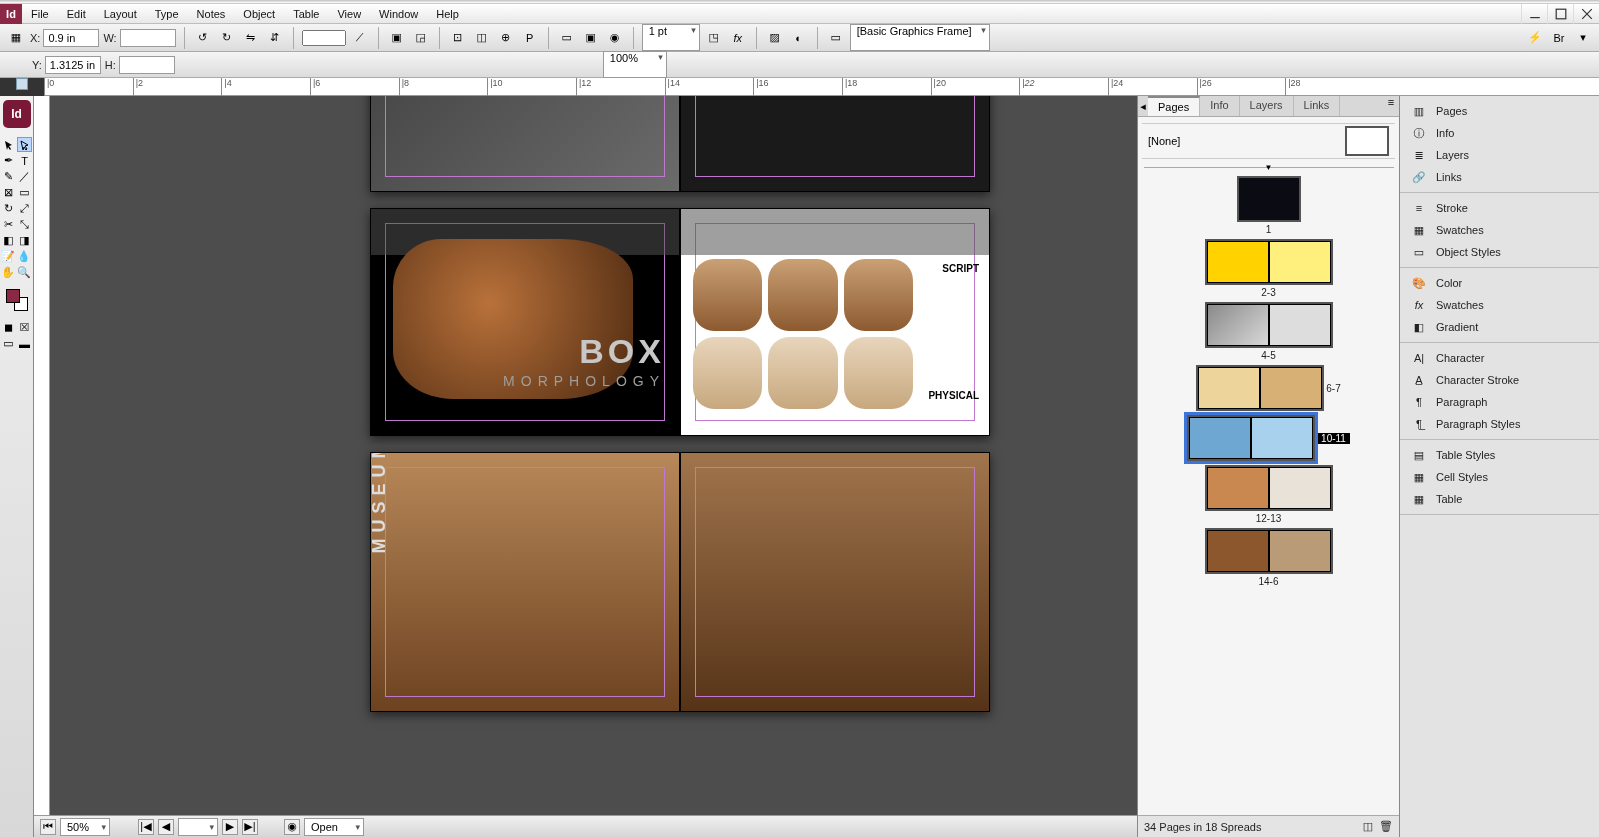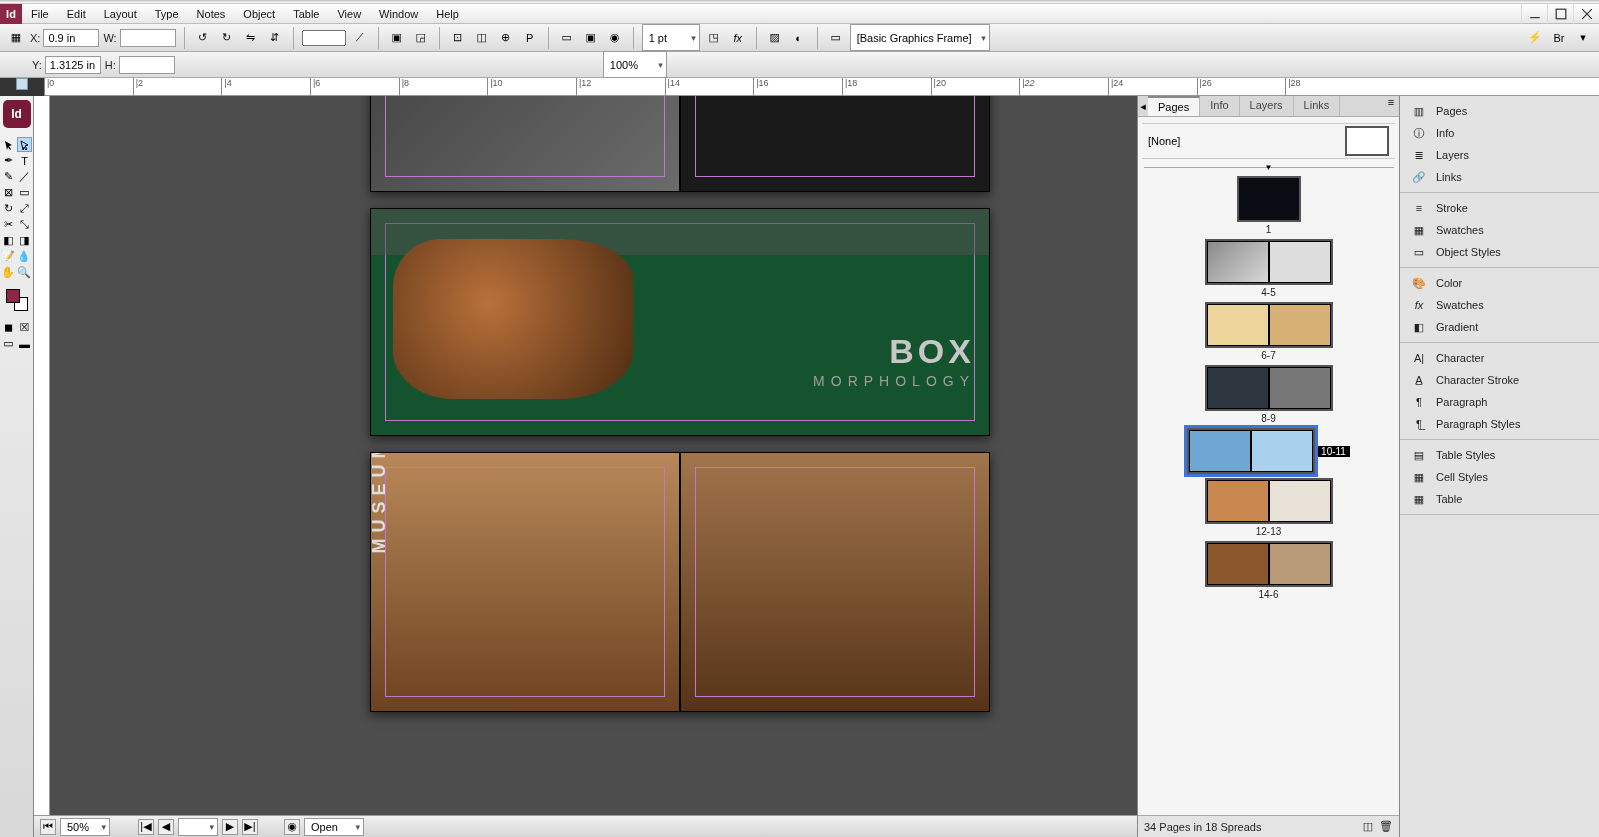--- a/index.html
+++ b/index.html
@@ -13,21 +13,21 @@
 .win-controls { position:absolute; right:0; top:0; display:flex; gap:0; }
 .win-btn { width:26px; height:20px; display:flex;align-items:center;justify-content:center; border-left:1px solid #ddd;}
 .win-btn svg { width:12px; height:12px;}
 .tool-strip, .ctrl-strip { height: 28px; background: linear-gradient(#f5f5f5,#dcdcdc); border-bottom: 1px solid #aaa; display:flex; align-items:center; padding:0 6px; gap:4px;}
 .ctrl-strip { height: 26px; }
 .field { display:flex; align-items:center; gap:3px; }
 .field label { color:#222; }
 .field input { height:18px; border:1px solid #9a9a9a; background:#fff; padding:0 4px; width:56px; font-size:11px;}
 .sep { width:1px; height:22px; background:#aaa; margin:0 4px;}
 .ico-btn { width:20px; height:20px; border:1px solid transparent; display:flex;align-items:center;justify-content:center; border-radius:2px;}
-.dd { height:27px; border:1px solid #9a9a9a; background:#fff; display:flex; align-items:center; padding:0 16px 0 6px; position:relative; min-width:50px;}
+.dd { height:27px; border:1px solid #9a9a9a; background:#fff; display:flex; padding:0 16px 0 6px; position:relative; min-width:50px;}
 .dd::after{content:"▾"; position:absolute; right:3px; font-size:9px; color:#555;}
 .ruler-h { height:18px; background:#fff; border-bottom:1px solid #999; display:flex; position:relative; margin-left:44px;}
 .ruler-h .tick { position:relative; font-size:9px; color:#555; border-left:1px solid #888; padding-left:2px; height:18px;}
 .appwrap { display:flex; height:calc(837px - 4px - 20px - 28px - 26px - 18px); }
 
 .toolbox { width:34px; background: linear-gradient(#f2f2f2,#d8d8d8); border-right:1px solid #888; display:flex; flex-direction:column; align-items:center; padding-top:4px; gap:1px;}
 .toolbox .trow{display:flex;gap:1px;}
 .tbx { width:15px; height:15px; display:flex;align-items:center;justify-content:center;border:1px solid transparent; position:relative;}
 .tbx.sel{background:#bcd8ff;border-color:#6aa1dd;}
 .tbx svg{width:12px;height:12px;}
@@ -281,26 +281,40 @@
           <div class="margin"></div>
 
         </div>
         <div class="page" style="background:#1a1a1a">
           <div class="margin"></div>
 
         </div>
       </div>
 
       <div class="spread" style="height:228px;margin-left:320px;width:620px;">
-        <div class="page" style="background:#14532d">
+        <div class="page" style="background:#000000">
           <div class="margin"></div>
           <div class="band"></div>
           <div style="position:absolute;left:22px;top:30px;width:240px;height:160px;background:radial-gradient(circle at 40% 40%,#b9713a,#4d2a11);border-radius:20% 30% 30% 25%/30% 25% 30% 30%;"></div>
           <div style="position:absolute;right:14px;bottom:64px;color:#c7c7c7;font-weight:700;font-size:34px;letter-spacing:4px">BOX</div>
           <div style="position:absolute;right:14px;bottom:46px;color:#9e9e9e;font-size:14px;letter-spacing:6px">MORPHOLOGY</div>
+        </div>
+        <div class="page" style="background:#fff">
+          <div class="margin"></div>
+          <div class="band" style="left:-100%;right:0"></div>
+          <div style="position:absolute;right:10px;top:54px;font-size:10px;font-weight:700">SCRIPT</div>
+          <div style="position:absolute;right:10px;bottom:34px;font-size:10px;font-weight:700">PHYSICAL</div>
+          <div style="position:absolute;left:12px;top:50px;display:grid;grid-template-columns:repeat(3,1fr);gap:6px;width:220px;height:150px;">
+            <div style="background:linear-gradient(#caa074,#8d5a30);border-radius:30%"></div>
+            <div style="background:linear-gradient(#caa074,#8d5a30);border-radius:30%"></div>
+            <div style="background:linear-gradient(#caa074,#8d5a30);border-radius:30%"></div>
+            <div style="background:linear-gradient(#e8d5bc,#c7a87e);border-radius:30%"></div>
+            <div style="background:linear-gradient(#e8d5bc,#c7a87e);border-radius:30%"></div>
+            <div style="background:linear-gradient(#e8d5bc,#c7a87e);border-radius:30%"></div>
+          </div>
         </div>
       </div>
 
       <div class="spread" style="height:260px;margin-left:320px;width:620px;">
         <div class="page" style="background:linear-gradient(#b88859,#6d4220)">
           <div class="margin"></div>
           <div style="position:absolute;left:8px;top:90px;transform:rotate(-90deg);transform-origin:left;color:#ddd;font-size:18px;letter-spacing:6px;font-weight:700">MUSEUM</div>
         </div>
         <div class="page" style="background:linear-gradient(#a1754c,#563318)">
             <div class="margin"></div>
@@ -324,39 +338,39 @@
         <span>[None]</span>
         <div class="master-thumb"></div>
       </div>
       <div class="divider"></div>
 
       <div style="display:flex;flex-direction:column;align-items:center;gap:2px">
         <div class="pg-thumb single t1"></div>
         <span class="pg-label">1</span>
       </div>
       <div style="display:flex;flex-direction:column;align-items:center;gap:2px">
+        <div class="pg-thumb dbl t2">
+            <div class="l"></div>
+            <div class="r"></div>
+          </div>
+        <span class="pg-label">2-3</span>
+      </div>
+      <div style="display:flex;flex-direction:column;align-items:center;gap:2px">
         <div class="pg-thumb dbl t3">
             <div class="l"></div>
             <div class="r"></div>
           </div>
         <span class="pg-label">4-5</span>
       </div>
-      <div style="display:flex;flex-direction:column;align-items:center;gap:2px">
+      <div style="display:flex;flex-direction:row;align-items:center;gap:2px">
         <div class="pg-thumb dbl t4">
             <div class="l"></div>
             <div class="r"></div>
           </div>
         <span class="pg-label">6-7</span>
-      </div>
-      <div style="display:flex;flex-direction:column;align-items:center;gap:2px">
-        <div class="pg-thumb dbl t5">
-            <div class="l"></div>
-            <div class="r"></div>
-          </div>
-        <span class="pg-label">8-9</span>
       </div>
       <div style="display:flex;flex-direction:row;align-items:center;gap:2px">
         <div class="pg-thumb dbl t6 sel">
             <div class="l"></div>
             <div class="r"></div>
           </div>
         <span class="pg-label sel">10-11</span>
       </div>
       <div style="display:flex;flex-direction:column;align-items:center;gap:2px">
         <div class="pg-thumb dbl t7">

